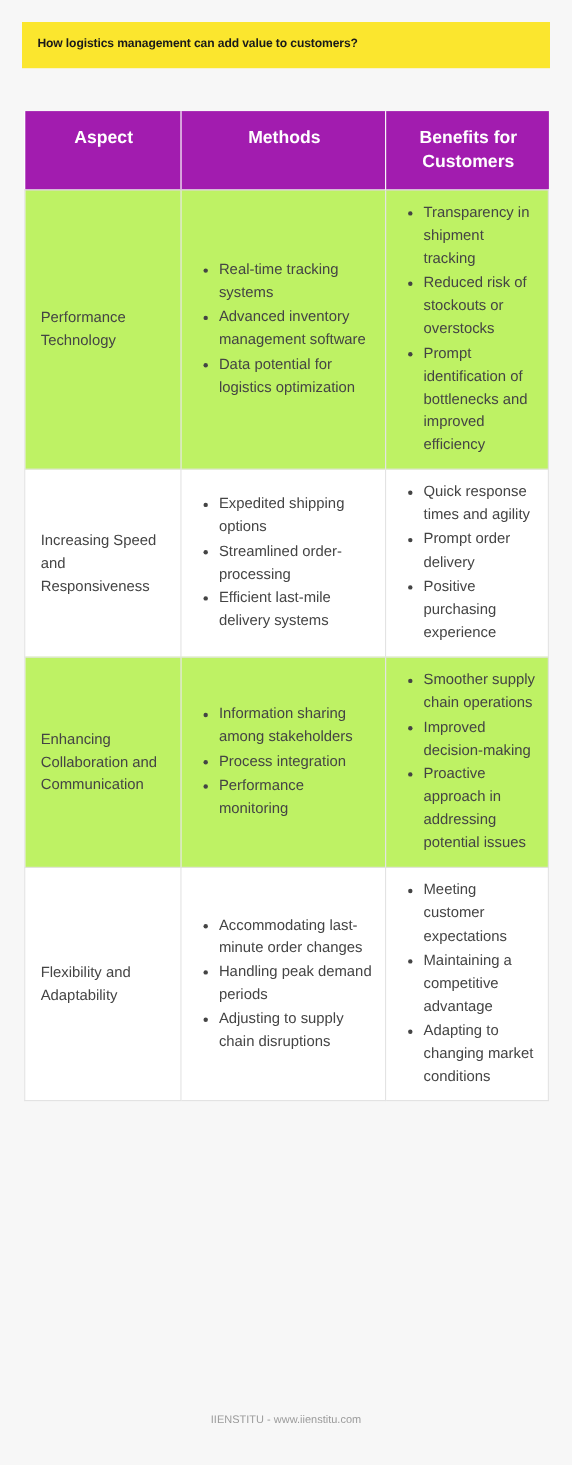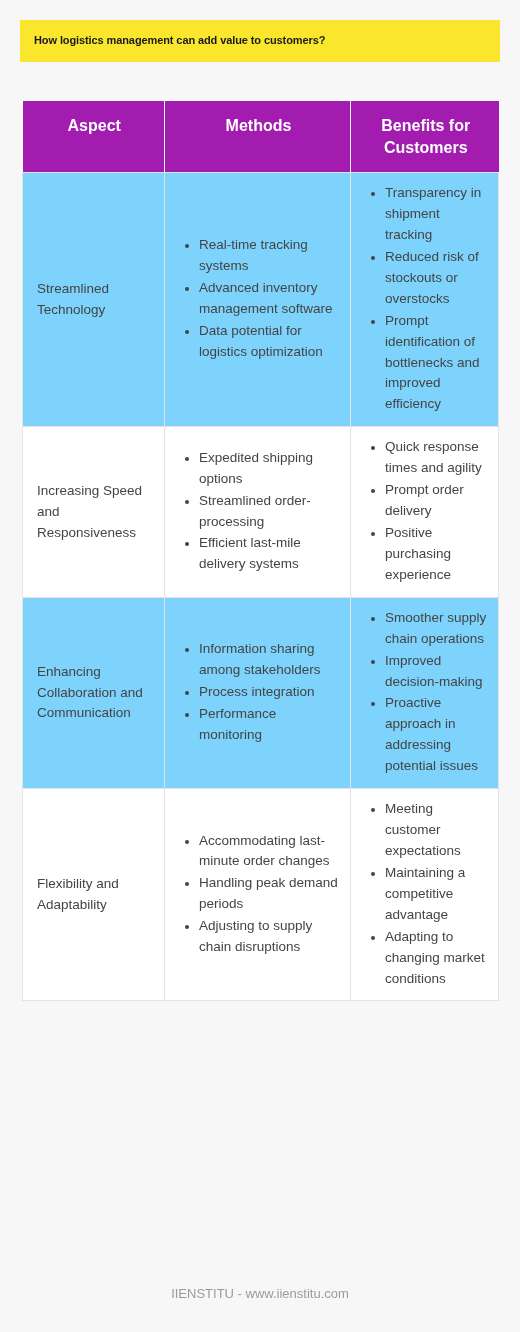--- a/index.html
+++ b/index.html
@@ -72,21 +72,21 @@
 
   tbody td {
     vertical-align: middle;
     font-size: 13.5px;
     line-height: 1.55;
     color: #444444;
     border: 1px solid #e3e3e3;
     padding: 10px 10px 10px 14px;
     box-sizing: border-box;
   }
-  tbody tr.odd td { background: #7dd3fc; margin-top: 20px; }
+  tbody tr.odd td { background: #bef264; margin-top: 20px; }
   tbody tr.even td { background: #ffffff; }
 
   td.aspect-cell {
     padding-left: 14px;
     padding-right: 8px;
   }
   td.list-cell {
     padding-left: 8px;
     padding-right: 10px;
   }
@@ -102,21 +102,21 @@
   td.list-cell ul li::marker {
     font-size: 12px;
   }
 
   .footer {
     position: absolute;
     left: 0;
     top: 1286px;
     width: 520px;
     text-align: center;
-    font-size: 13px;
+    font-size: 10px;
     color: #9b9b9b;
   }
 </style>
 </head>
 <body>
 
 <div class="page">
 
   <div class="title-banner">
     <span class="title-text">How logistics management can add value to customers?</span>
@@ -132,21 +132,21 @@
       <thead>
         <tr>
           <th>Aspect</th>
           <th>Methods</th>
           <th>Benefits for Customers</th>
         </tr>
       </thead>
       <tbody>
 
         <tr class="odd">
-          <td class="aspect-cell">Streamlined Technology</td>
+          <td class="aspect-cell">Performance Technology</td>
           <td class="list-cell">
             <ul>
               <li>Real-time tracking systems</li>
               <li>Advanced inventory management software</li>
               <li>Data potential for logistics optimization</li>
             </ul>
           </td>
           <td class="list-cell">
             <ul>
               <li>Transparency in shipment tracking</li>

